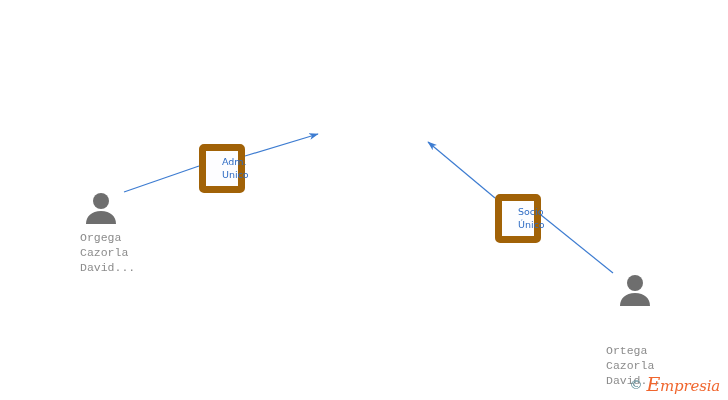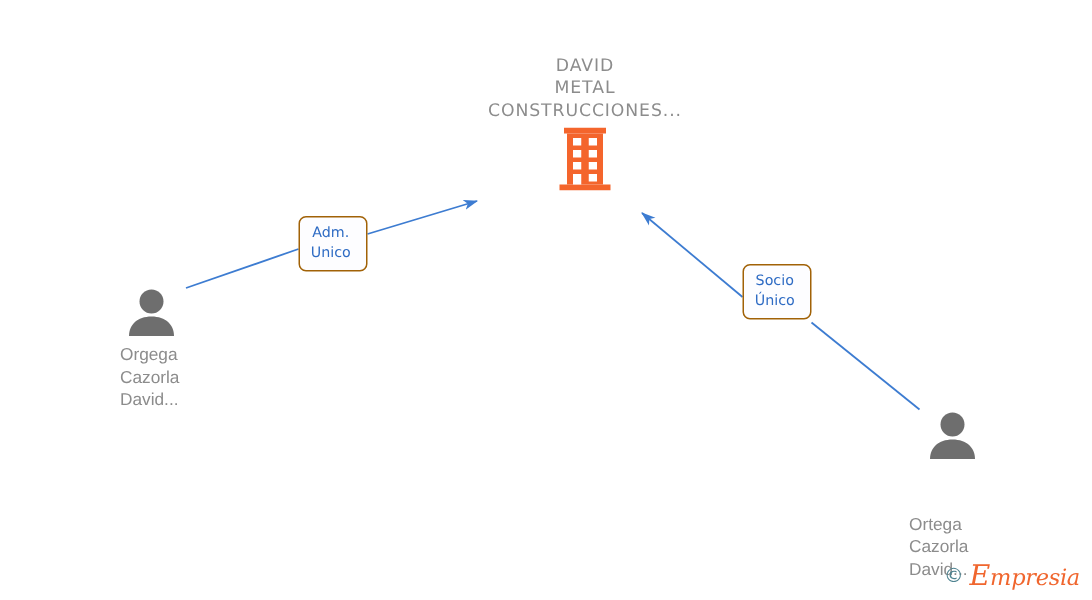--- a/index.html
+++ b/index.html
@@ -66,42 +66,42 @@
     margin-left: 18px;
   }
   .person-label {
     margin-top: 6px;
     margin-left: 16px;
     font-size: 11.5px;
     line-height: 15px;
     color: #8c8c8c;
     text-align: left;
     white-space: pre-line;
-    font-family: Liberation Sans, sans-serif;
+    font-family: Liberation Mono, monospace;
   }
   .person-node.right .person-icon { margin-left: 22px; }
   .person-node.right .person-label { margin-left: 12px; margin-top: 37px; }
 
   
   .edge-label {
     position: absolute;
     box-sizing: border-box;
-    border: 1px solid #a16207;
+    border: 7px solid #a16207;
     border-radius: 5px;
     background: #fdfdff;
     color: #2f6cc4;
     font-size: 9.5px;
     line-height: 13px;
     text-align: center;
-    padding: 4px 6px 5px 3px;
+    padding: 4px 6px 5px 16px;
     white-space: pre-line;
     font-family: "DejaVu Sans", sans-serif;
   }
   #label-adm   { left: 199px; top: 144px; width: 46px; }
-  #label-socio { left: 495px; top: 176px; width: 46px; }
+  #label-socio { left: 495px; top: 194px; width: 46px; }
 
   
   .watermark {
     position: absolute;
     right: 8px;
     bottom: 6px;
     display: flex;
     align-items: center;
     gap: 4px;
   }
@@ -136,43 +136,20 @@
       </marker>
     </defs>
 
     <path d="M124,192 L199,166" stroke="#3d7cd1" stroke-width="1.2" fill="none"></path>
     <path d="M245,156 L318,134" stroke="#3d7cd1" stroke-width="1.2" fill="none" marker-end="url(#arrow-head)"></path>
 
     <path d="M613,273 L541,215" stroke="#3d7cd1" stroke-width="1.2" fill="none"></path>
     <path d="M495,198 L428,142" stroke="#3d7cd1" stroke-width="1.2" fill="none" marker-end="url(#arrow-head)"></path>
   </svg>
 
-  <div class="company-node">
-    <div class="company-title">DAVID
-METAL
-CONSTRUCCIONES...</div>
-    <svg class="building-icon" viewBox="0 0 36 42" xmlns="http://www.w3.org/2000/svg">
-
-      <rect x="4" y="0" width="28" height="4" fill="#f4652c"></rect>
-
-      <rect x="6" y="4" width="24" height="34" fill="#f4652c"></rect>
-
-      <rect x="1" y="38" width="34" height="4" fill="#f4652c"></rect>
-
-      <rect x="10" y="7" width="5.5" height="5" fill="#ffffff"></rect>
-      <rect x="20.5" y="7" width="5.5" height="5" fill="#ffffff"></rect>
-      <rect x="10" y="15" width="5.5" height="5" fill="#ffffff"></rect>
-      <rect x="20.5" y="15" width="5.5" height="5" fill="#ffffff"></rect>
-      <rect x="10" y="23" width="5.5" height="5" fill="#ffffff"></rect>
-      <rect x="20.5" y="23" width="5.5" height="5" fill="#ffffff"></rect>
-
-      <rect x="10" y="31" width="5.5" height="7" fill="#ffffff"></rect>
-      <rect x="20.5" y="31" width="5.5" height="5" fill="#ffffff"></rect>
-    </svg>
-  </div>
 
   <div class="person-node left">
     <svg class="person-icon" viewBox="0 0 38 32" xmlns="http://www.w3.org/2000/svg">
       <circle cx="19" cy="9" r="8" fill="#6e6e6e"></circle>
       <path d="M19,19 C9.5,19 4,24.5 4,32 L34,32 C34,24.5 28.5,19 19,19 Z" fill="#6e6e6e"></path>
     </svg>
     <div class="person-label">Orgega
 Cazorla
 David...</div>
   </div>

